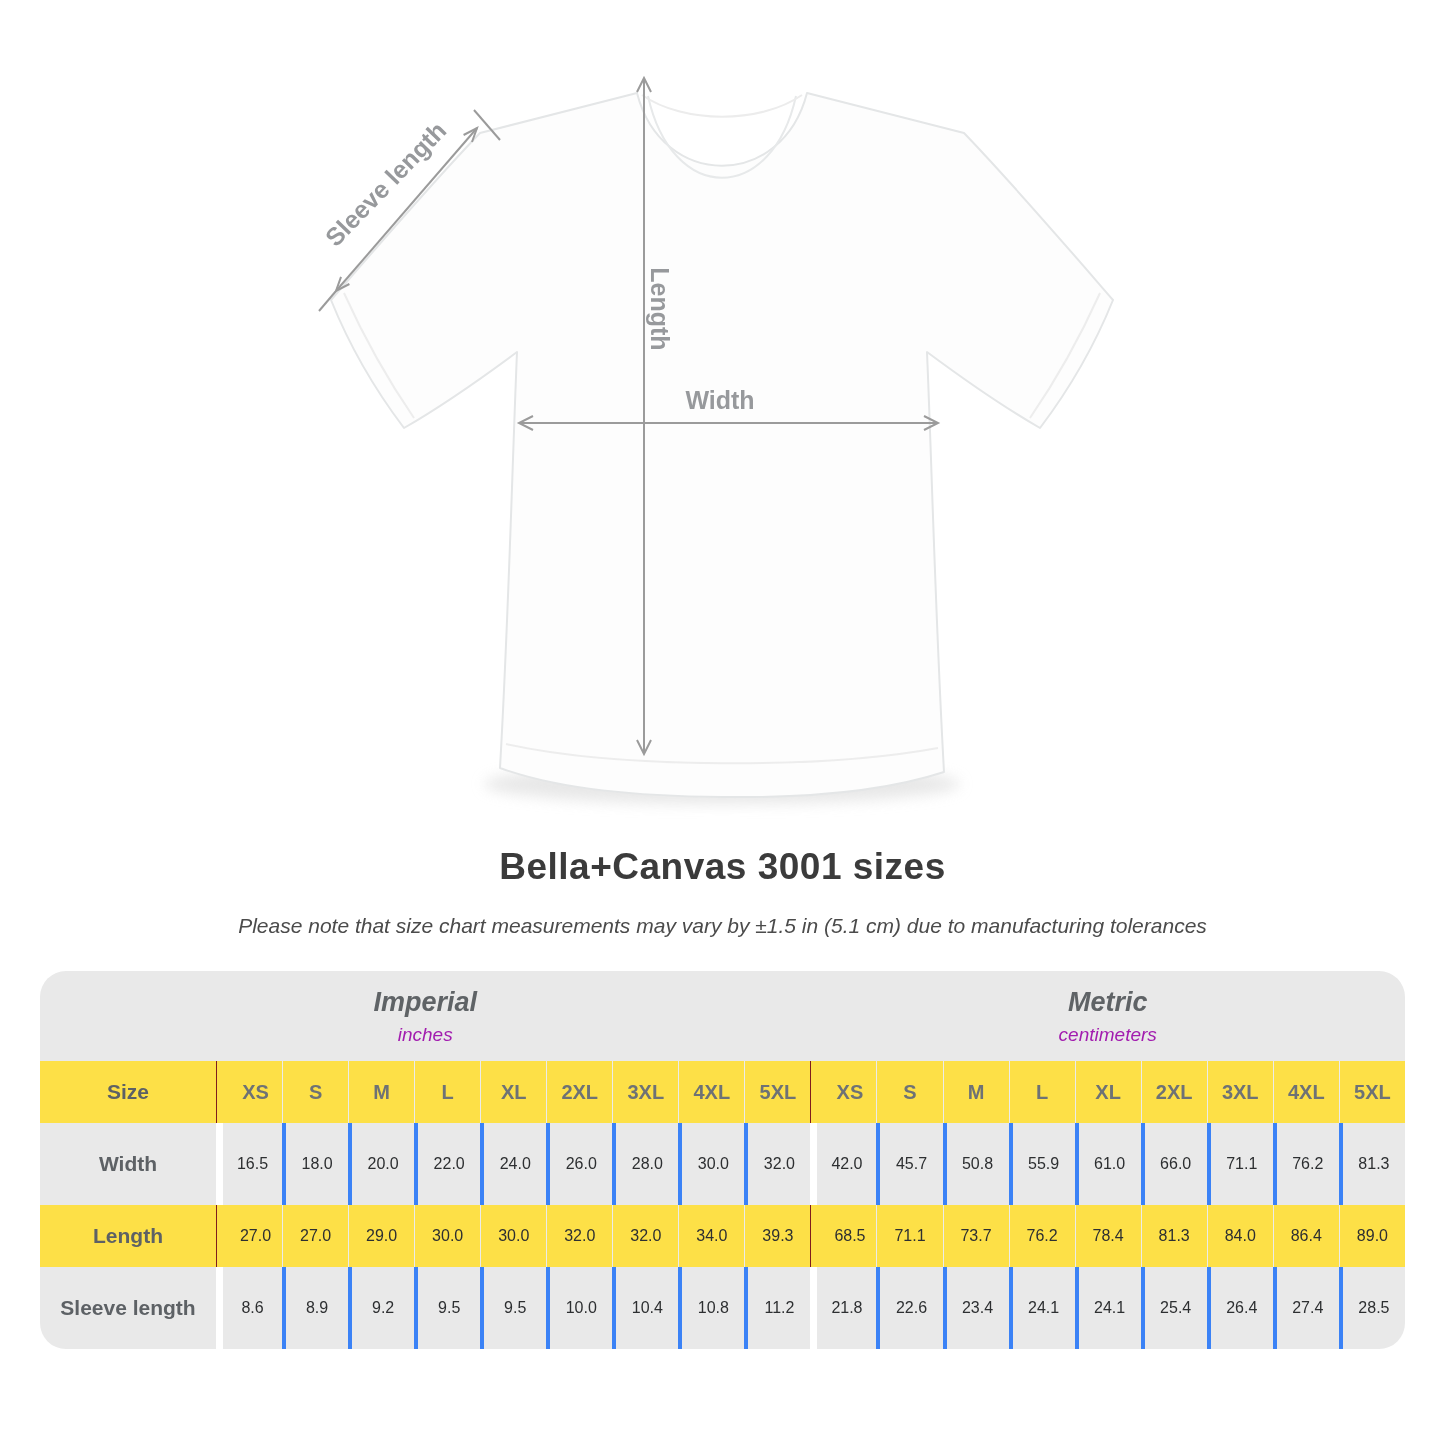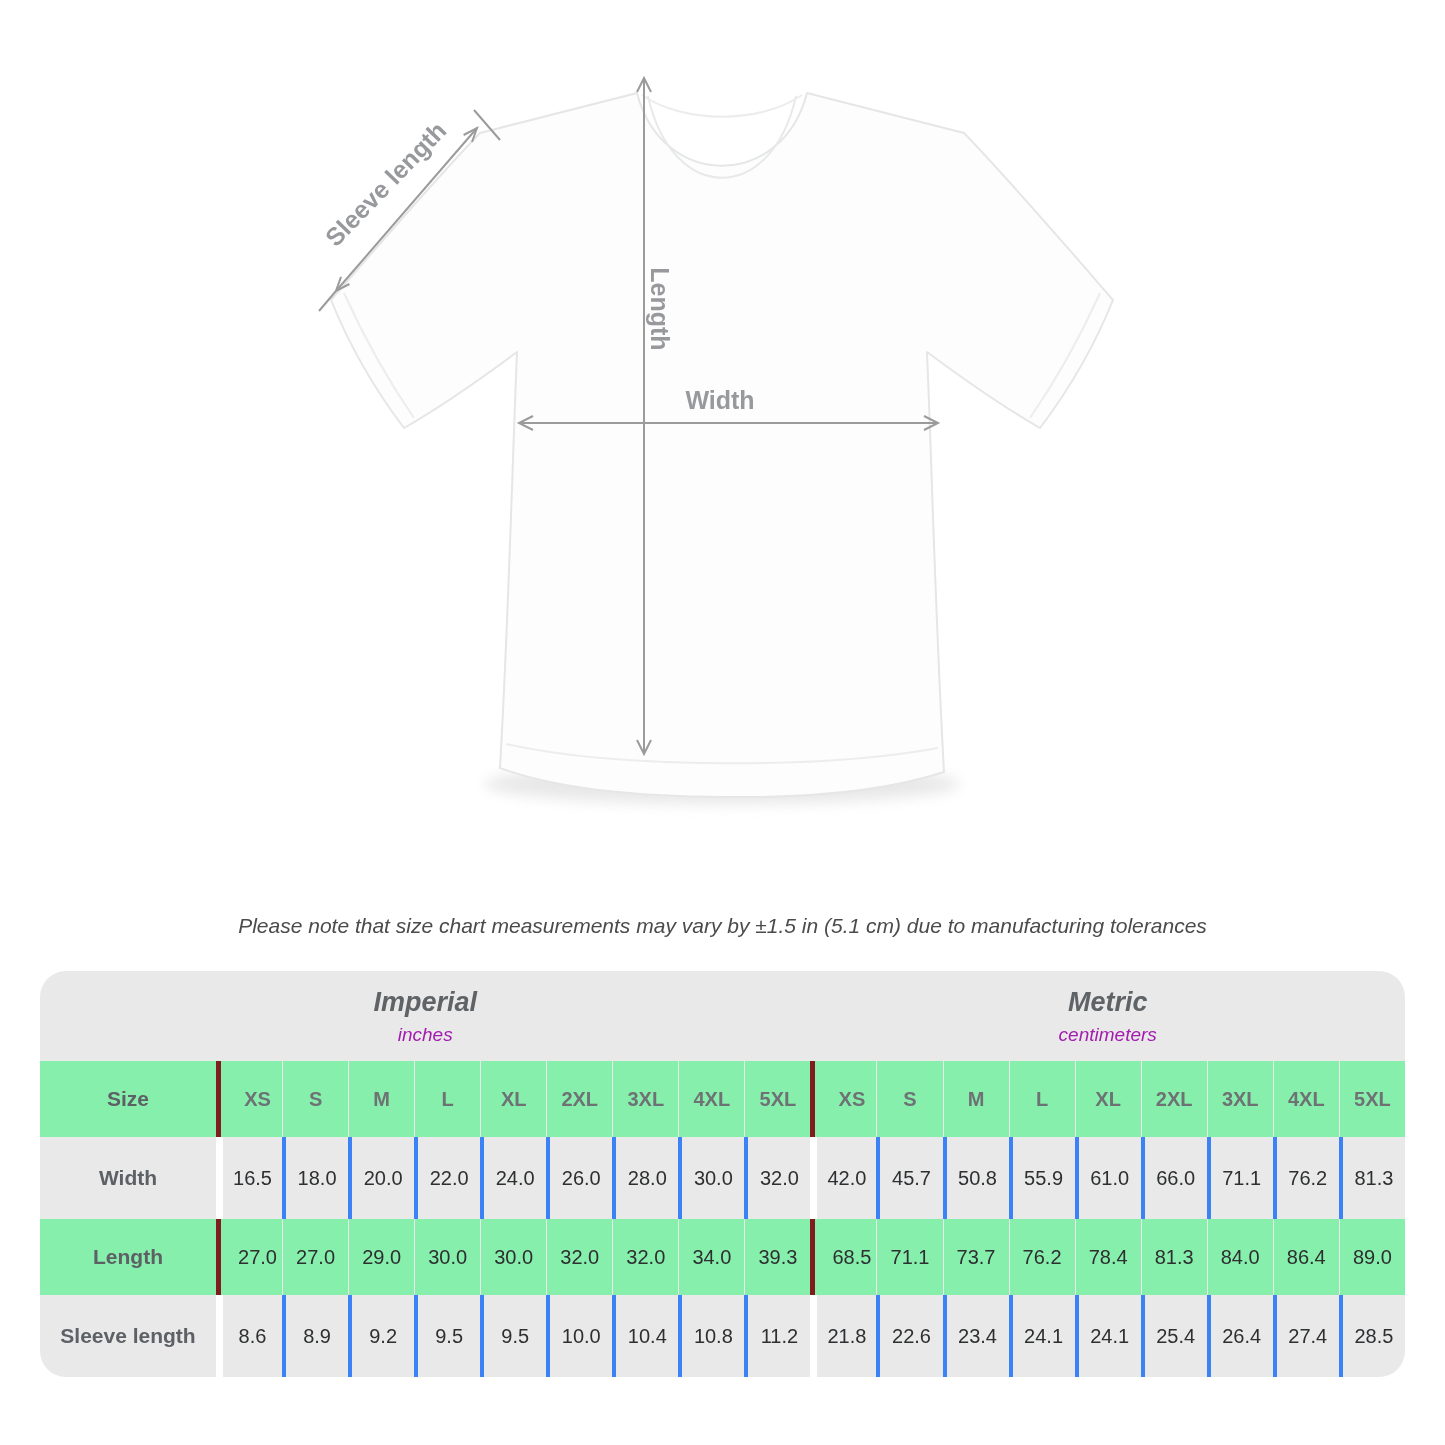--- a/index.html
+++ b/index.html
@@ -21,30 +21,30 @@
     border-collapse:separate;border-spacing:0;table-layout:fixed;
   }
   .size-table th,.size-table td{padding:0;text-align:center;vertical-align:middle;}
   .unit-row th{height:90px;background:#e9e9e9;margin-top:44px;}
   .tl{border-top-left-radius:26px;}
   .tr{border-top-right-radius:26px;}
   .bl{border-bottom-left-radius:26px;}
   .br{border-bottom-right-radius:26px;}
   .unit-name{font-size:27px;font-weight:bold;font-style:italic;color:#5f6366;}
   .unit-sub{font-size:19px;font-style:italic;font-weight:normal;color:#a21caf;margin-top:6px;}
-  .row-white th,.row-white td{height:76px;background:#86efac;}
+  .row-white th,.row-white td{height:62px;background:#fde047;}
   .row-gray th,.row-gray td{height:82px;background:#e9e9e9;}
   .rowlabel{font-size:21px;font-weight:bold;color:#5d6165;}
   .sizehead{font-size:20px;font-weight:bold;color:#6e7275;}
-  .size-table td{font-size:20px;color:#2d2f31;}
+  .size-table td{font-size:16px;color:#2d2f31;}
   
   .row-gray .sep{border-left:4px solid #3b82f6;}
   .row-gray .sep2{border-left:7px solid #ffffff;}
   .row-white .sep{border-left:1px solid #ebebeb;}
-  .row-white .sep2{border-left:5px solid #7f1d1d;padding-left:12px;}
+  .row-white .sep2{border-left:1px solid #7f1d1d;padding-left:12px;}
 </style>
 </head>
 <body>
 
 <div class="page">
 
   <svg class="diagram" width="1445" height="835" viewBox="0 0 1445 835">
     <defs>
       <filter id="soft" x="-50%" y="-50%" width="200%" height="200%">
         <feGaussianBlur stdDeviation="7"></feGaussianBlur>
@@ -95,20 +95,21 @@
       <line x1="474" y1="110" x2="500" y2="140"></line>
       <path d="M472,142 L477,128 L463.6,135"></path>
       <path d="M349.4,284 L336,291 L341,276.8"></path>
     </g>
 
     <text x="392" y="190" transform="rotate(-46 392 190)" text-anchor="middle" font-size="25" font-weight="bold" fill="#97999c">Sleeve length</text>
     <text x="651" y="309" transform="rotate(90 651 309)" text-anchor="middle" font-size="25" font-weight="bold" fill="#97999c">Length</text>
     <text x="720" y="409" text-anchor="middle" font-size="25" font-weight="bold" fill="#97999c">Width</text>
   </svg>
 
+  <h1 class="page-title">Bella+Canvas 3001 sizes</h1>
   <p class="subtitle">Please note that size chart measurements may vary by ±1.5 in (5.1 cm) due to manufacturing tolerances</p>
 
   <table class="size-table">
     <colgroup>
       <col style="width:176px">
       <col span="18">
     </colgroup>
 
     <tbody>
         <tr class="unit-row">

